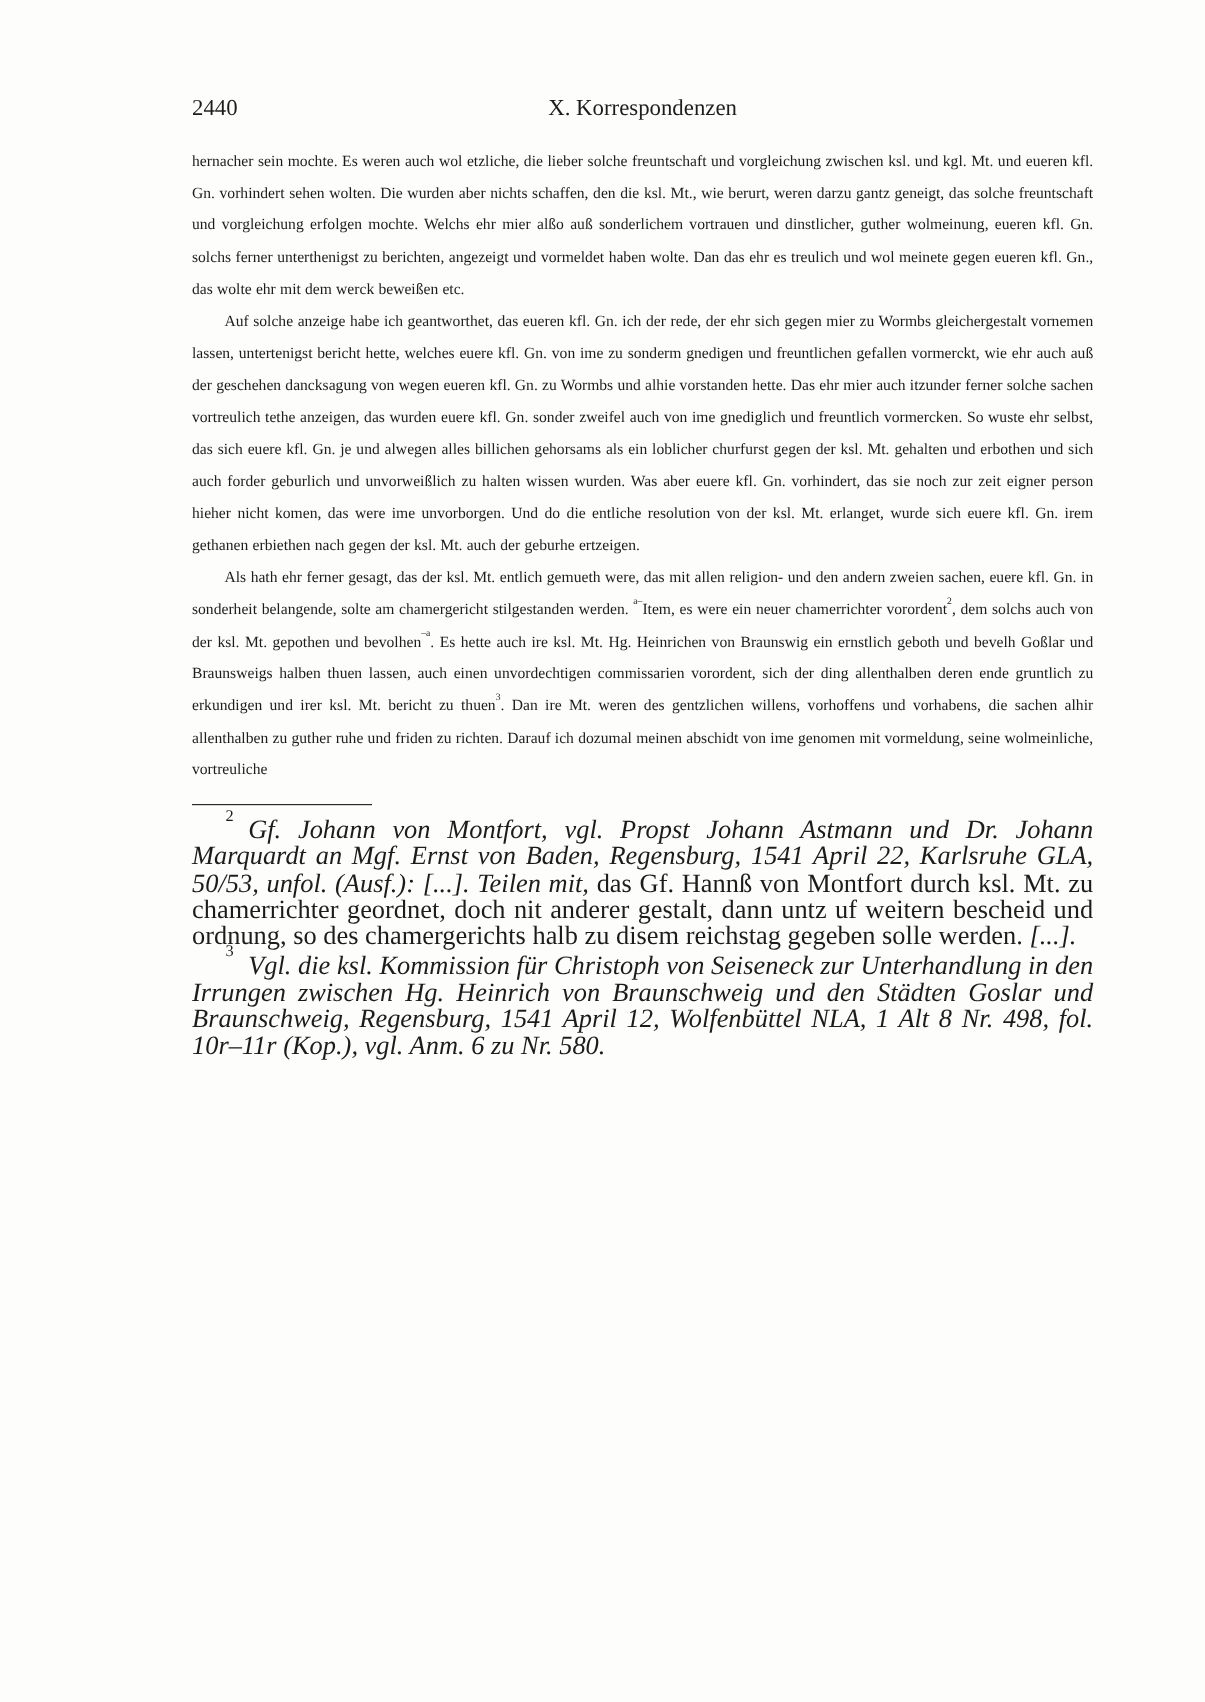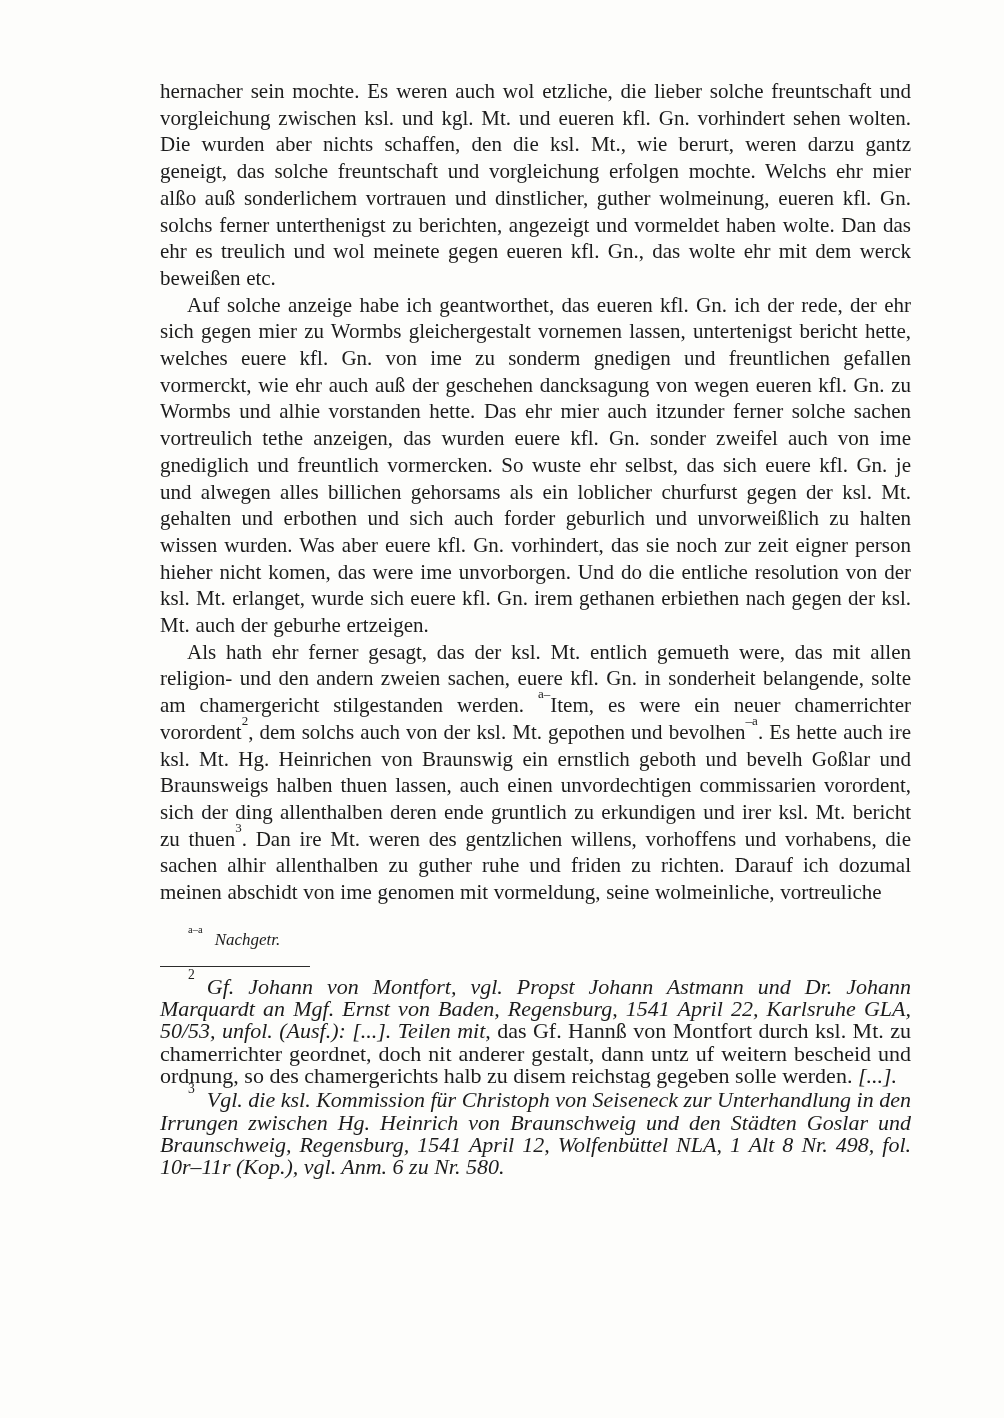--- a/index.html
+++ b/index.html
@@ -29,21 +29,21 @@
     margin-bottom: 17px;
   }
   .page-number { display: inline-block; }
   .running-head {
     position: absolute;
     left: 0;
     width: 100%;
     text-align: center;
   }
   .body-text p.para {
-    font-size: 21px;
+    font-size: 13px;
     line-height: 26.7px;
     text-align: justify;
     hyphens: none;
     word-spacing: 0.02em;
     font-family: Liberation Serif, serif;
   }
   .body-text p.indent { text-indent: 27px; }
   sup {
     font-size: 62%;
     line-height: 0;
@@ -74,30 +74,31 @@
   }
   .footnotes p.footnote + p.footnote { margin-top: 2px; }
   i { font-style: italic; }
 </style>
 </head>
 <body>
 
 <div class="page">
   <div class="text-block">
 
+    <header class="running-header">
+      <span class="page-number">2440</span>
+      <span class="running-head">X. Korrespondenzen</span>
+    </header>
 
     <main class="body-text">
       <p class="para"><span>hernacher sein mochte. Es weren auch wol etzliche, die lieber solche freuntschaft und vorgleichung zwischen ksl. und kgl. Mt. und eueren kfl. Gn. vorhindert sehen wolten. Die wurden aber nichts schaffen, den die ksl. Mt., wie berurt, weren darzu gantz geneigt, das solche freuntschaft und vorgleichung erfolgen mochte. Welchs ehr mier alßo auß sonderlichem vortrauen und dinstlicher, guther wolmeinung, eueren kfl. Gn. solchs ferner unterthenigst zu berichten, angezeigt und vormeldet haben wolte. Dan das ehr es treulich und wol meinete gegen eueren kfl. Gn., das wolte ehr mit dem werck beweißen etc.</span></p>
       <p class="para indent"><span>Auf solche anzeige habe ich geantworthet, das eueren kfl. Gn. ich der rede, der ehr sich gegen mier zu Wormbs gleichergestalt vornemen lassen, untertenigst bericht hette, welches euere kfl. Gn. von ime zu sonderm gnedigen und freuntlichen gefallen vormerckt, wie ehr auch auß der geschehen dancksagung von wegen eueren kfl. Gn. zu Wormbs und alhie vorstanden hette. Das ehr mier auch itzunder ferner solche sachen vortreulich tethe anzeigen, das wurden euere kfl. Gn. sonder zweifel auch von ime gnediglich und freuntlich vormercken. So wuste ehr selbst, das sich euere kfl. Gn. je und alwegen alles billichen gehorsams als ein loblicher churfurst gegen der ksl. Mt. gehalten und erbothen und sich auch forder geburlich und unvorweißlich zu halten wissen wurden. Was aber euere kfl. Gn. vorhindert, das sie noch zur zeit eigner person hieher nicht komen, das were ime unvorborgen. Und do die entliche resolution von der ksl. Mt. erlanget, wurde sich euere kfl. Gn. irem gethanen erbiethen nach gegen der ksl. Mt. auch der geburhe ertzeigen.</span></p>
       <p class="para indent"><span>Als hath ehr ferner gesagt, das der ksl. Mt. entlich gemueth were, das mit allen religion- und den andern zweien sachen, euere kfl. Gn. in sonderheit belangende, solte am chamergericht stilgestanden werden. </span><sup>a–</sup><span>Item, es were ein neuer chamerrichter vorordent</span><sup>2</sup><span>, dem solchs auch von der ksl. Mt. gepothen und bevolhen</span><sup>–a</sup><span>. Es hette auch ire ksl. Mt. Hg. Heinrichen von Braunswig ein ernstlich geboth und bevelh Goßlar und Braunsweigs halben thuen lassen, auch einen unvordechtigen commissarien vorordent, sich der ding allenthalben deren ende gruntlich zu erkundigen und irer ksl. Mt. bericht zu thuen</span><sup>3</sup><span>. Dan ire Mt. weren des gentzlichen willens, vorhoffens und vorhabens, die sachen alhir allenthalben zu guther ruhe und friden zu richten. Darauf ich dozumal meinen abschidt von ime genomen mit vormeldung, seine wolmeinliche, vortreuliche</span></p>
     </main>
 
-    <section class="apparatus">
-      <p><sup class="gap-after">a–a</sup><i>Nachgetr.</i></p>
-    </section>
 
     <div class="footnote-rule"></div>
 
     <section class="footnotes">
       <p class="footnote"><sup class="gap-after">2</sup><i>Gf. Johann von Montfort, vgl. Propst Johann Astmann und Dr. Johann Marquardt an Mgf. Ernst von Baden, Regensburg, 1541 April 22, Karlsruhe GLA, 50/53, unfol. (Ausf.): [...]. Teilen mit, </i><span>das Gf. Hannß von Montfort durch ksl. Mt. zu chamerrichter geordnet, doch nit anderer gestalt, dann untz uf weitern bescheid und ordnung, so des chamergerichts halb zu disem reichstag gegeben solle werden. </span><i>[...].</i></p>
       <p class="footnote"><sup class="gap-after">3</sup><i>Vgl. die ksl. Kommission für Christoph von Seiseneck zur Unterhandlung in den Irrungen zwischen Hg. Heinrich von Braunschweig und den Städten Goslar und Braunschweig, Regensburg, 1541 April 12, Wolfenbüttel NLA, 1 Alt 8 Nr. 498, fol. 10r–11r (Kop.), vgl. Anm. 6 zu Nr. 580.</i></p>
     </section>
 
   </div>
 </div>

